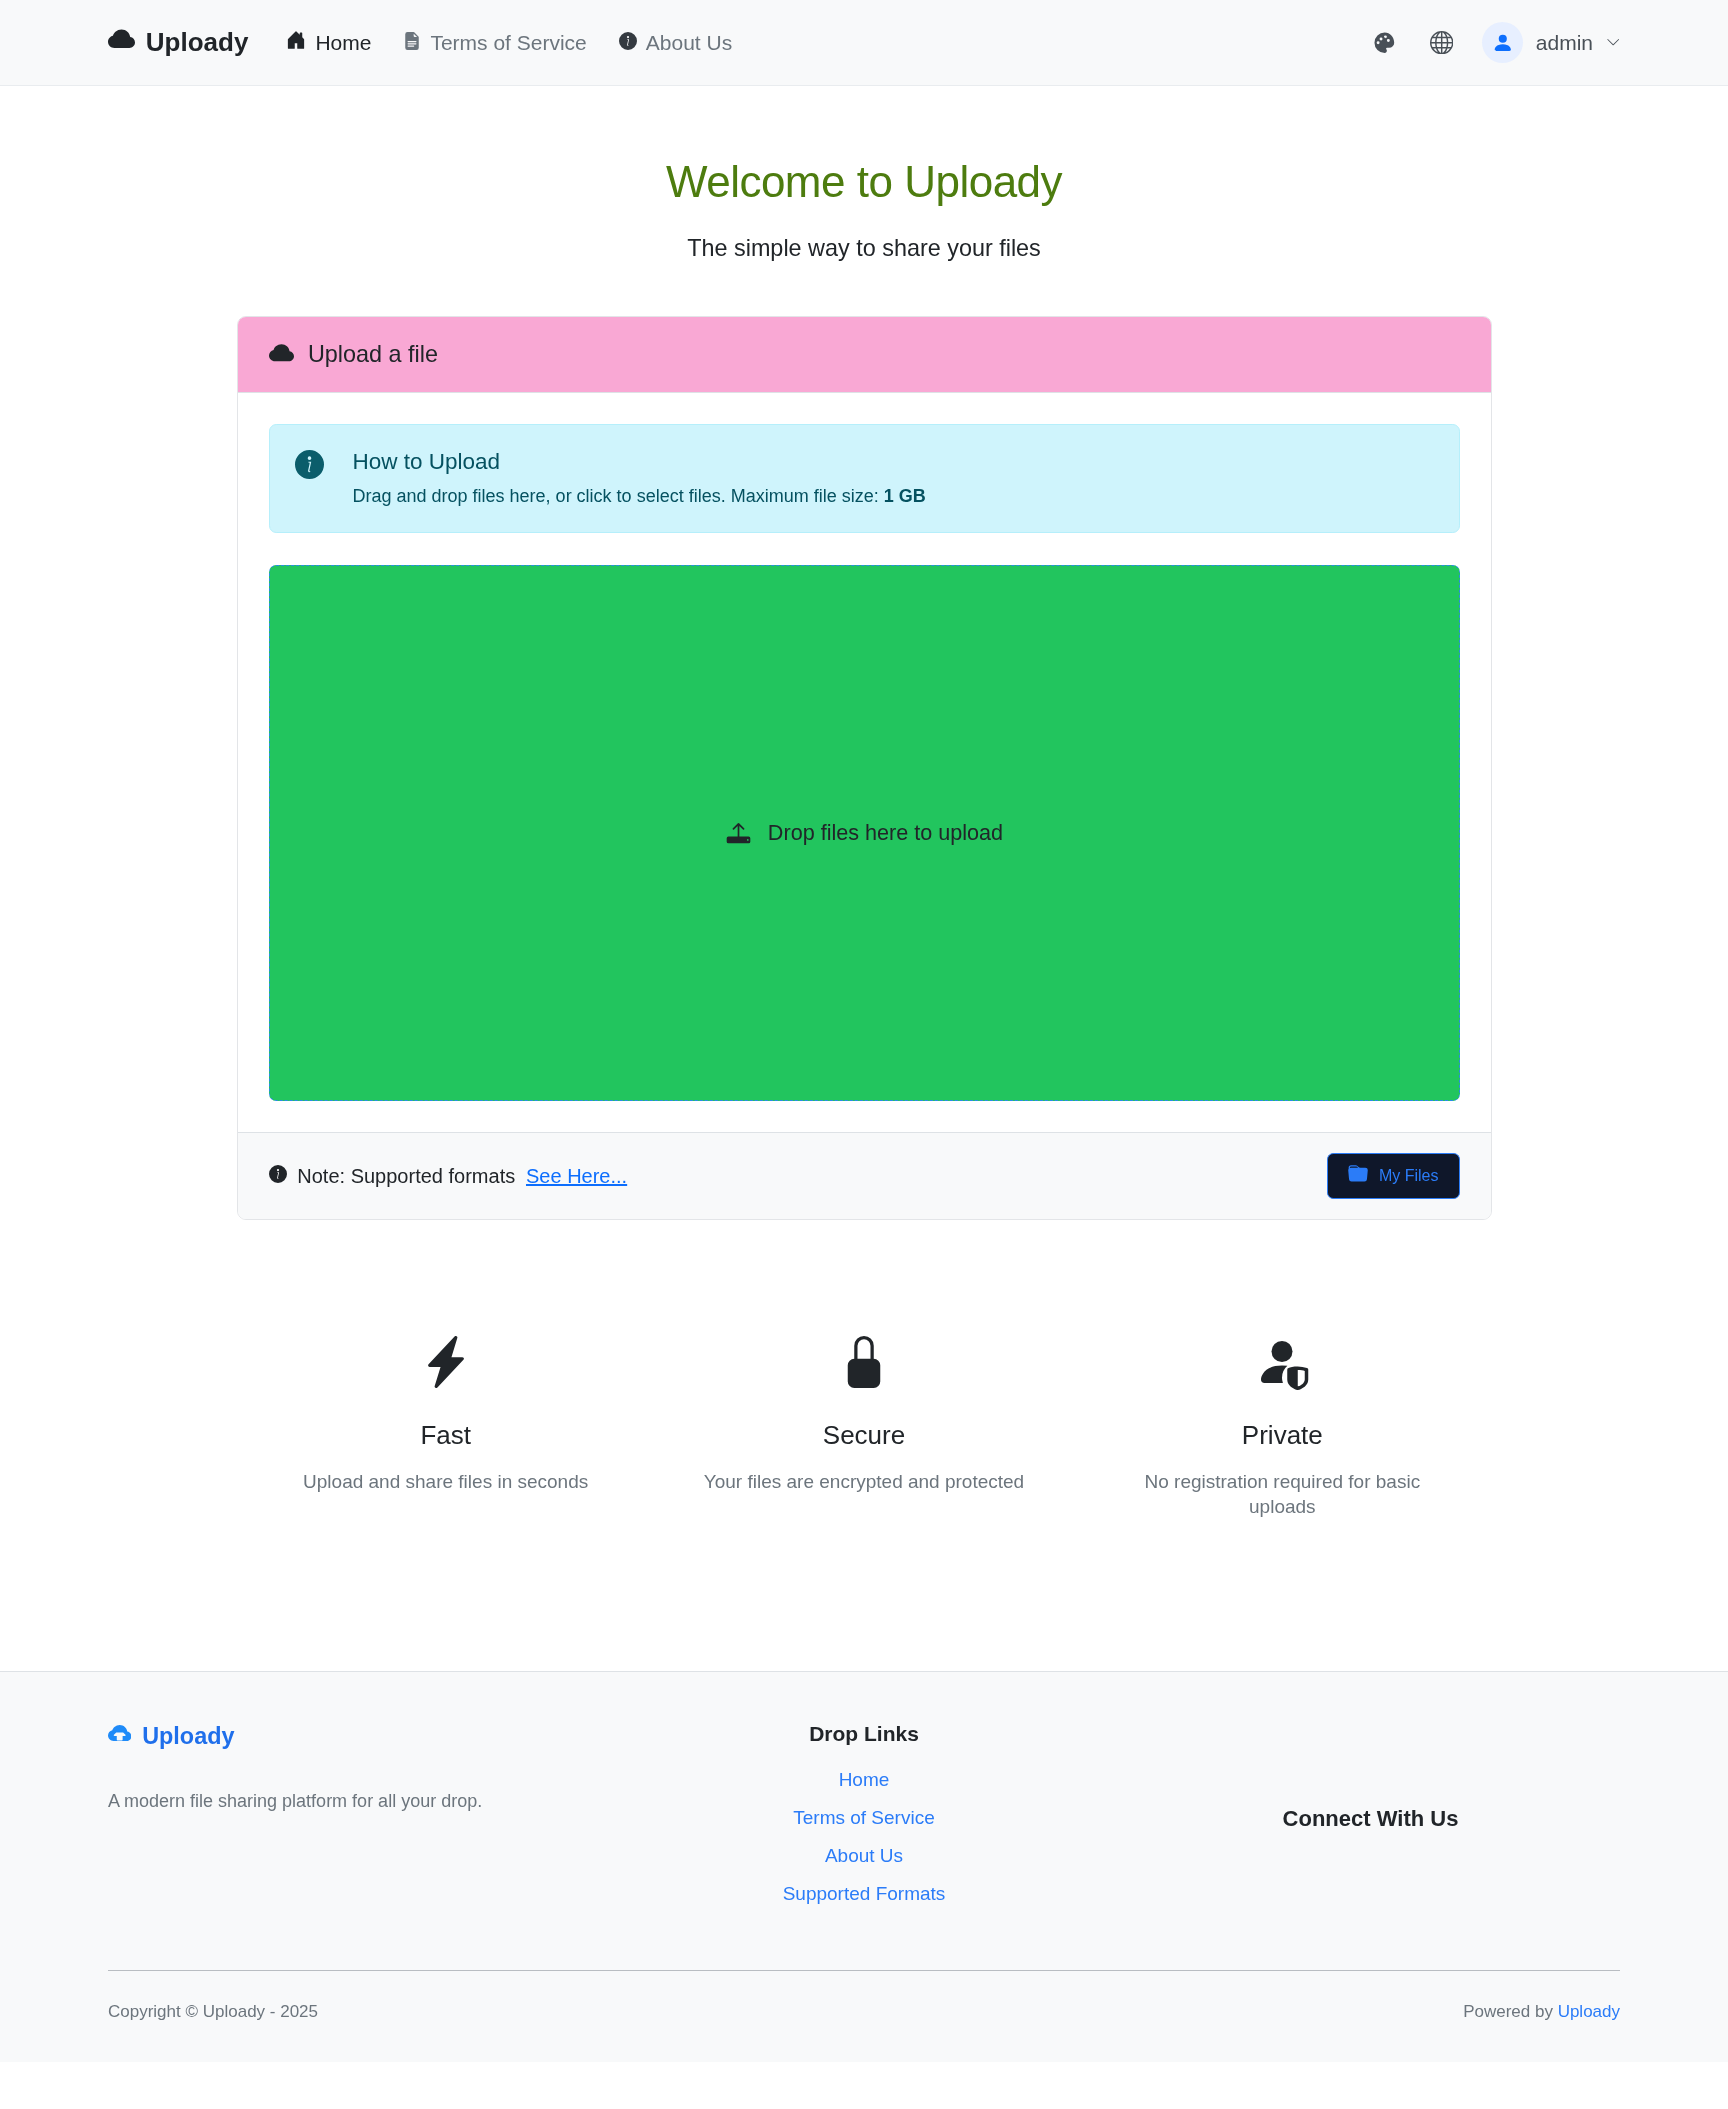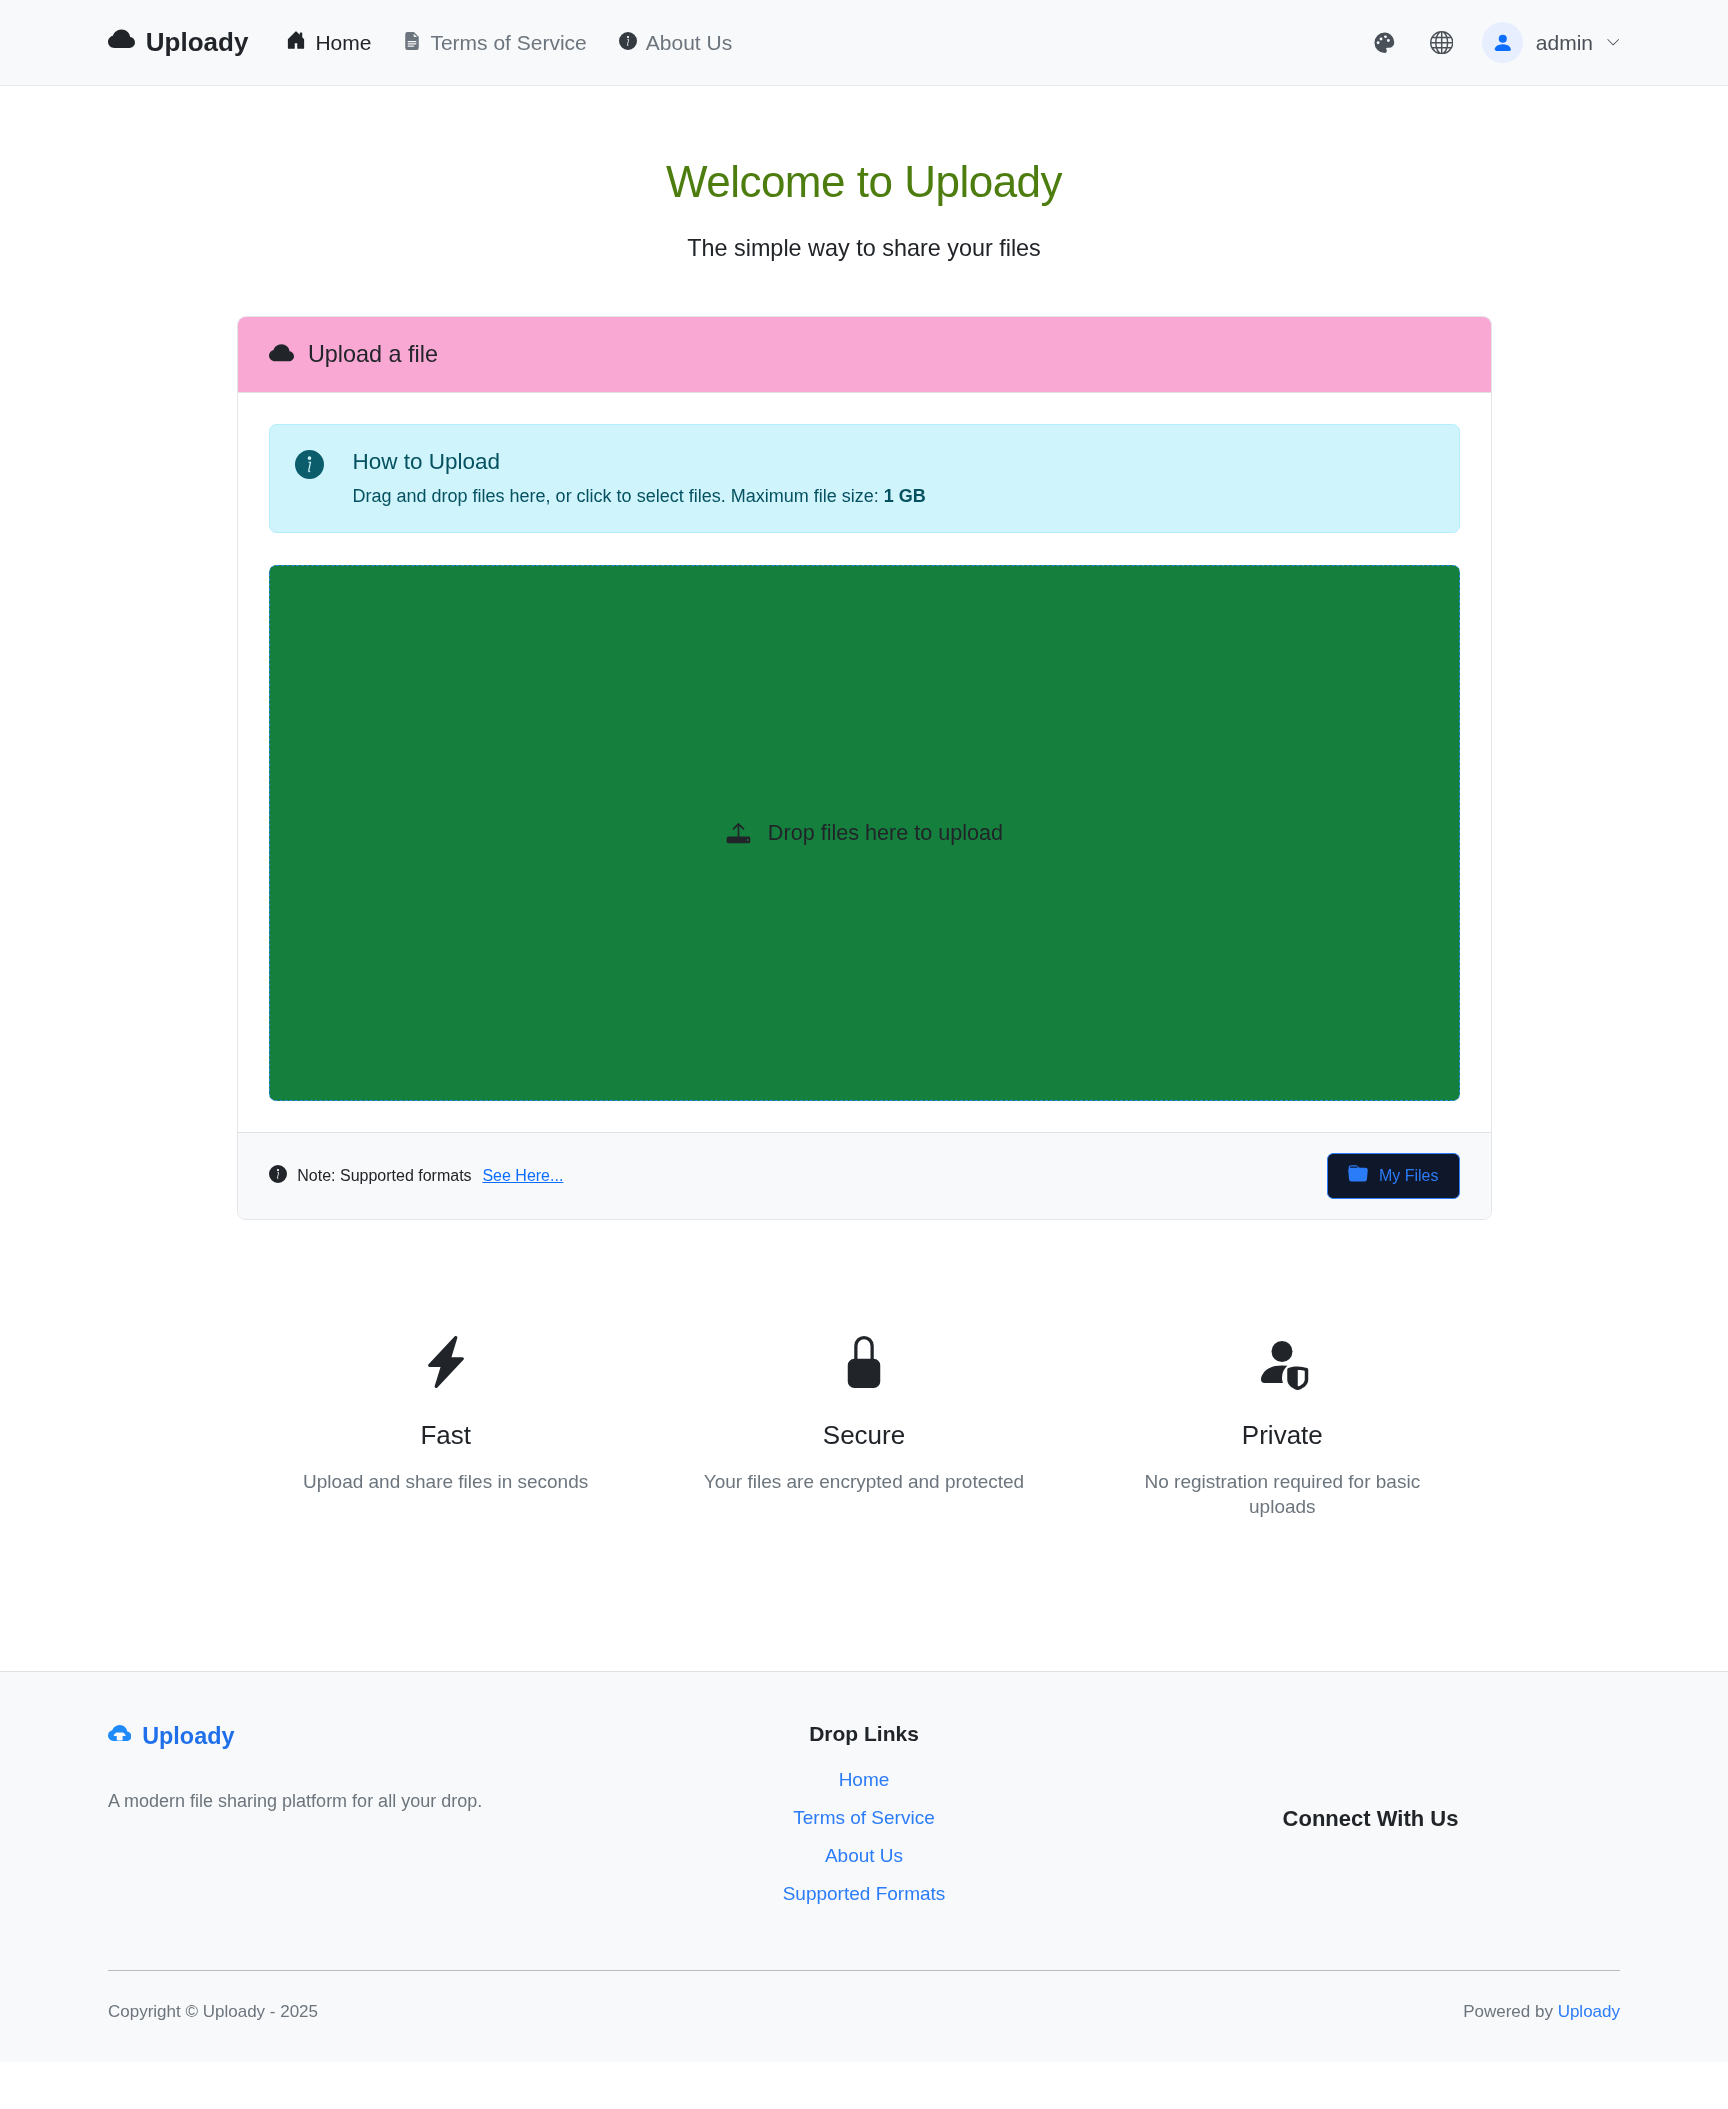--- a/index.html
+++ b/index.html
@@ -84,33 +84,33 @@
   .alert-title { font-size: 22.5px; margin-bottom: 10.8px; }
   .alert-text { font-size: 18px; line-height: 1.3; }
   .alert-text b { font-weight: 700; }
 
   .dropzone {
     margin-top: 32px;
     height: 536px;
     border: 1.8px dashed #2b8ae8;
     border-radius: 7.2px;
     display: flex; align-items: center; justify-content: center;
-    background: #15803d;
+    background: #22c55e;
     cursor: pointer;
   }
   .dropzone-inner { display: flex; align-items: center; gap: 16px; }
   .dropzone-text { font-size: 21.6px; color: #212529; }
 
   .card-footer {
     background: #f8f9fa;
     border-top: 0.9px solid #dee2e6;
     padding: 20px 31px;
     display: flex; align-items: center;
   }
-  .note { display: flex; align-items: center; gap: 10.8px; font-size: 16px; color: #212529; }
+  .note { display: flex; align-items: center; gap: 10.8px; font-size: 20px; color: #212529; }
   .note a { color: #0d6efd; text-decoration: underline; }
   .btn-outline {
     margin-left: auto;
     display: inline-flex; align-items: center; gap: 10.8px;
     border: 0.9px solid #2b7cf8; border-radius: 6.3px;
     background: #0f172a; color: #2b7cf8;
     font-size: 16px; padding: 10px 20px; cursor: pointer;
     font-family: "Liberation Sans", sans-serif;
   }
 

